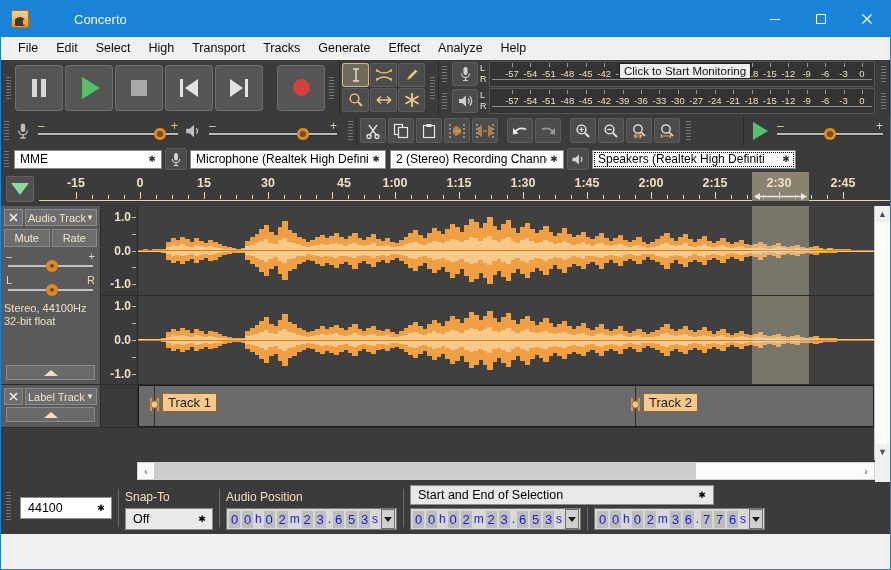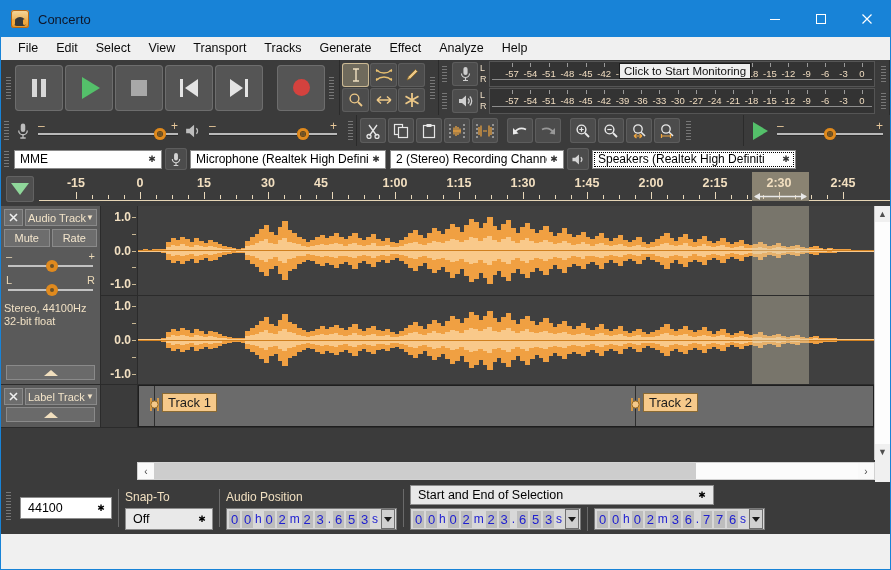--- a/index.html
+++ b/index.html
@@ -15,21 +15,21 @@
 
   
   .titlebar{height:36px;background:#1883d7;display:flex;align-items:center;}
   .tb-icon{width:18px;height:18px;margin-left:10px;margin-right:9px;border-radius:3px;
     background:linear-gradient(#f5d9a0,#e8941f);position:relative;overflow:hidden;
     box-shadow:inset 0 0 0 1px #b4681a;}
   .tb-icon:before{content:"";position:absolute;left:3px;top:7px;width:12px;height:9px;
     border-radius:6px 6px 3px 3px;background:#3a3a3a;}
   .tb-icon:after{content:"";position:absolute;left:1px;top:9px;width:3px;height:6px;
     background:#f3a83c;border-radius:2px;box-shadow:11px 0 0 0 #f3a83c;}
-  .tb-title{color:#0f172a;font-size:13px;}
+  .tb-title{color:#fef9c3;font-size:13px;margin-left:36px;}
   .tb-btns{margin-left:auto;display:flex;height:36px;}
   .tb-btn{width:46px;height:36px;display:flex;align-items:center;justify-content:center;
      color:#fff;font-size:13px;line-height:1;}
   .tb-btn.close{ }
   .tb-btn svg{display:block;}
 
   
   .menubar{height:22px;background:#f0f0f0;display:flex;align-items:center;
       padding-left:8px;border-bottom:1px solid #f0f0f0;}
   .menu-item{padding:2px 9px;color:#0b0b0b;font-size:12.5px;}
@@ -224,21 +224,21 @@
             <path d="M1.5 1.5 L10.5 10.5 M10.5 1.5 L1.5 10.5" stroke="#fff" stroke-width="1.2"></path>
           </svg>
       </div>
     </div>
   </div>
 
   <div class="menubar">
     <div class="menu-item">File</div>
     <div class="menu-item">Edit</div>
     <div class="menu-item">Select</div>
-    <div class="menu-item">View</div>
+    <div class="menu-item">High</div>
     <div class="menu-item">Transport</div>
     <div class="menu-item">Tracks</div>
     <div class="menu-item">Generate</div>
     <div class="menu-item">Effect</div>
     <div class="menu-item">Analyze</div>
     <div class="menu-item">Help</div>
   </div>
 
   <div class="dock">
 
@@ -699,21 +699,21 @@
         <div class="rl" style="left:165px">15</div>
         <div class="rt" style="left:165px;height:7px;"></div>
         <div class="rt" style="left:181px;height:4px;"></div>
         <div class="rt" style="left:197px;height:4px;"></div>
         <div class="rt" style="left:213px;height:4px;"></div>
         <div class="rl" style="left:229px">30</div>
         <div class="rt" style="left:229px;height:7px;"></div>
         <div class="rt" style="left:245px;height:4px;"></div>
         <div class="rt" style="left:261px;height:4px;"></div>
         <div class="rt" style="left:277px;height:4px;"></div>
-        <div class="rl" style="left:282px">45</div>
+        <div class="rl" style="left:305px">45</div>
         <div class="rt" style="left:293px;height:7px;"></div>
         <div class="rt" style="left:308.75px;height:4px;"></div>
         <div class="rt" style="left:324.5px;height:4px;"></div>
         <div class="rt" style="left:340.25px;height:4px;"></div>
         <div class="rl" style="left:356px">1:00</div>
         <div class="rt" style="left:356px;height:7px;"></div>
         <div class="rt" style="left:372px;height:4px;"></div>
         <div class="rt" style="left:388px;height:4px;"></div>
         <div class="rt" style="left:404px;height:4px;"></div>
         <div class="rl" style="left:420px">1:15</div>

